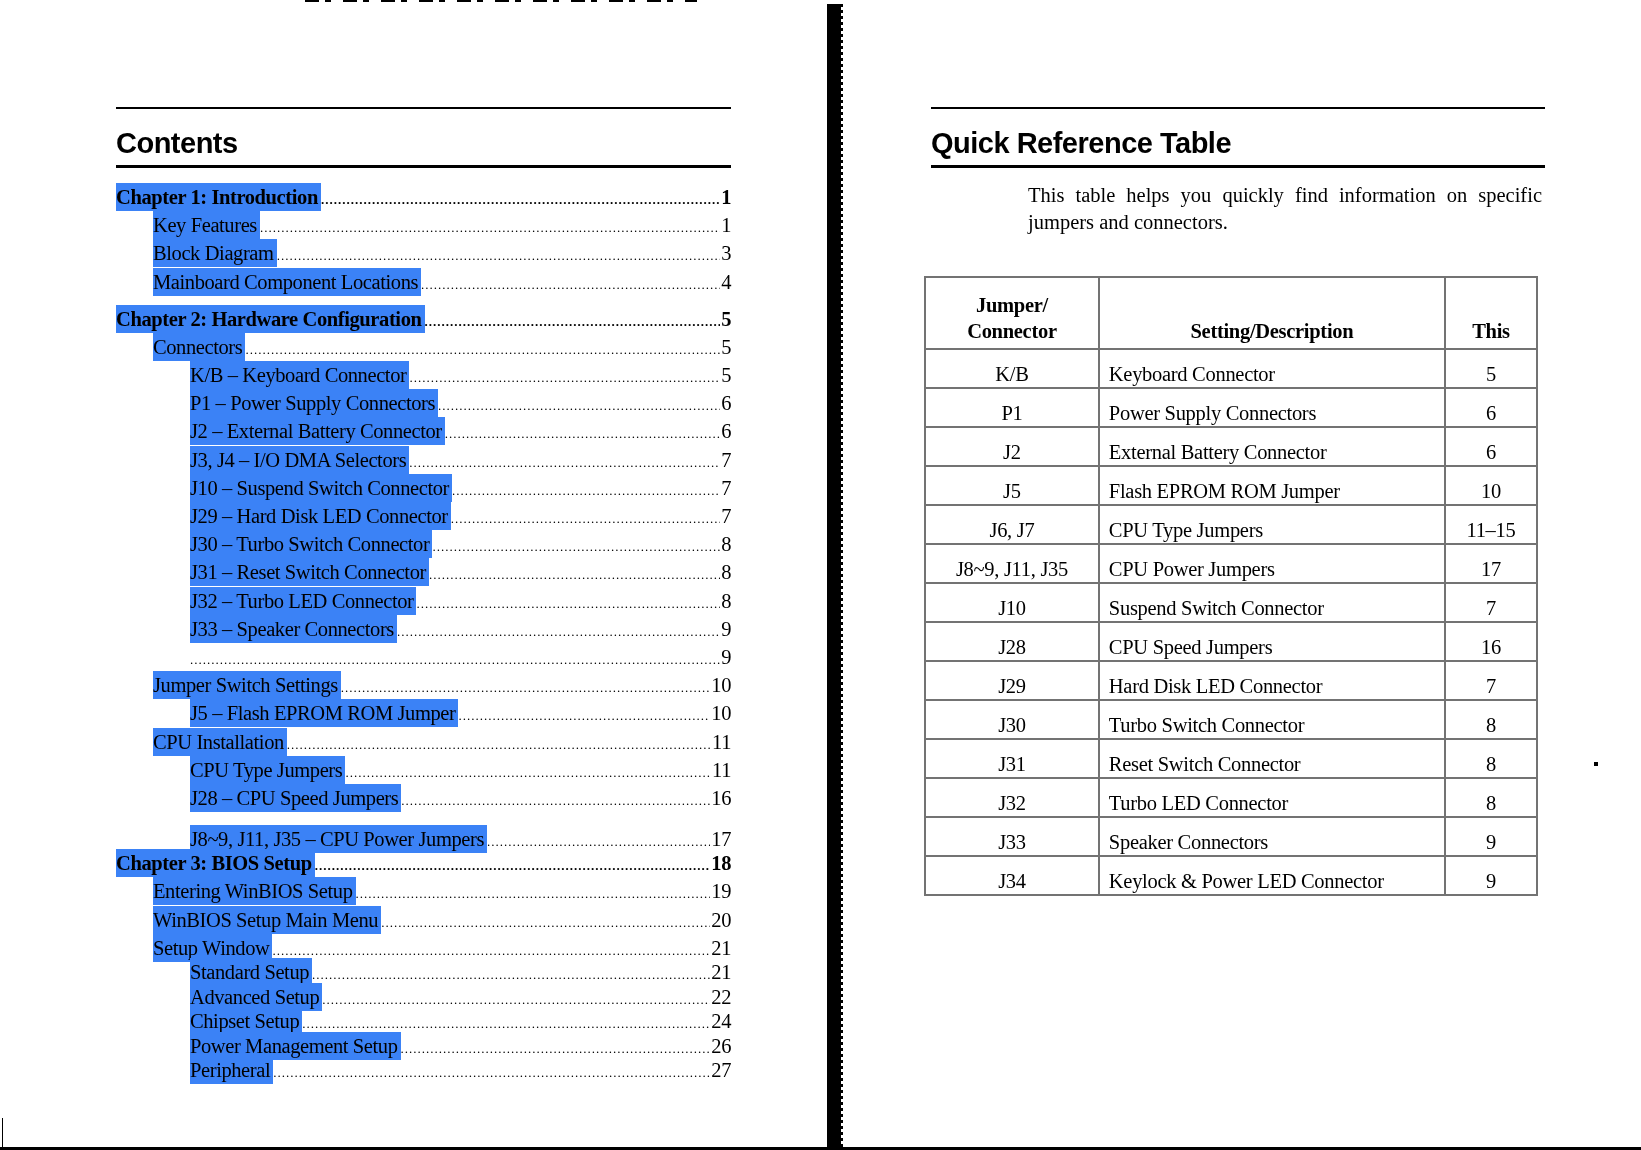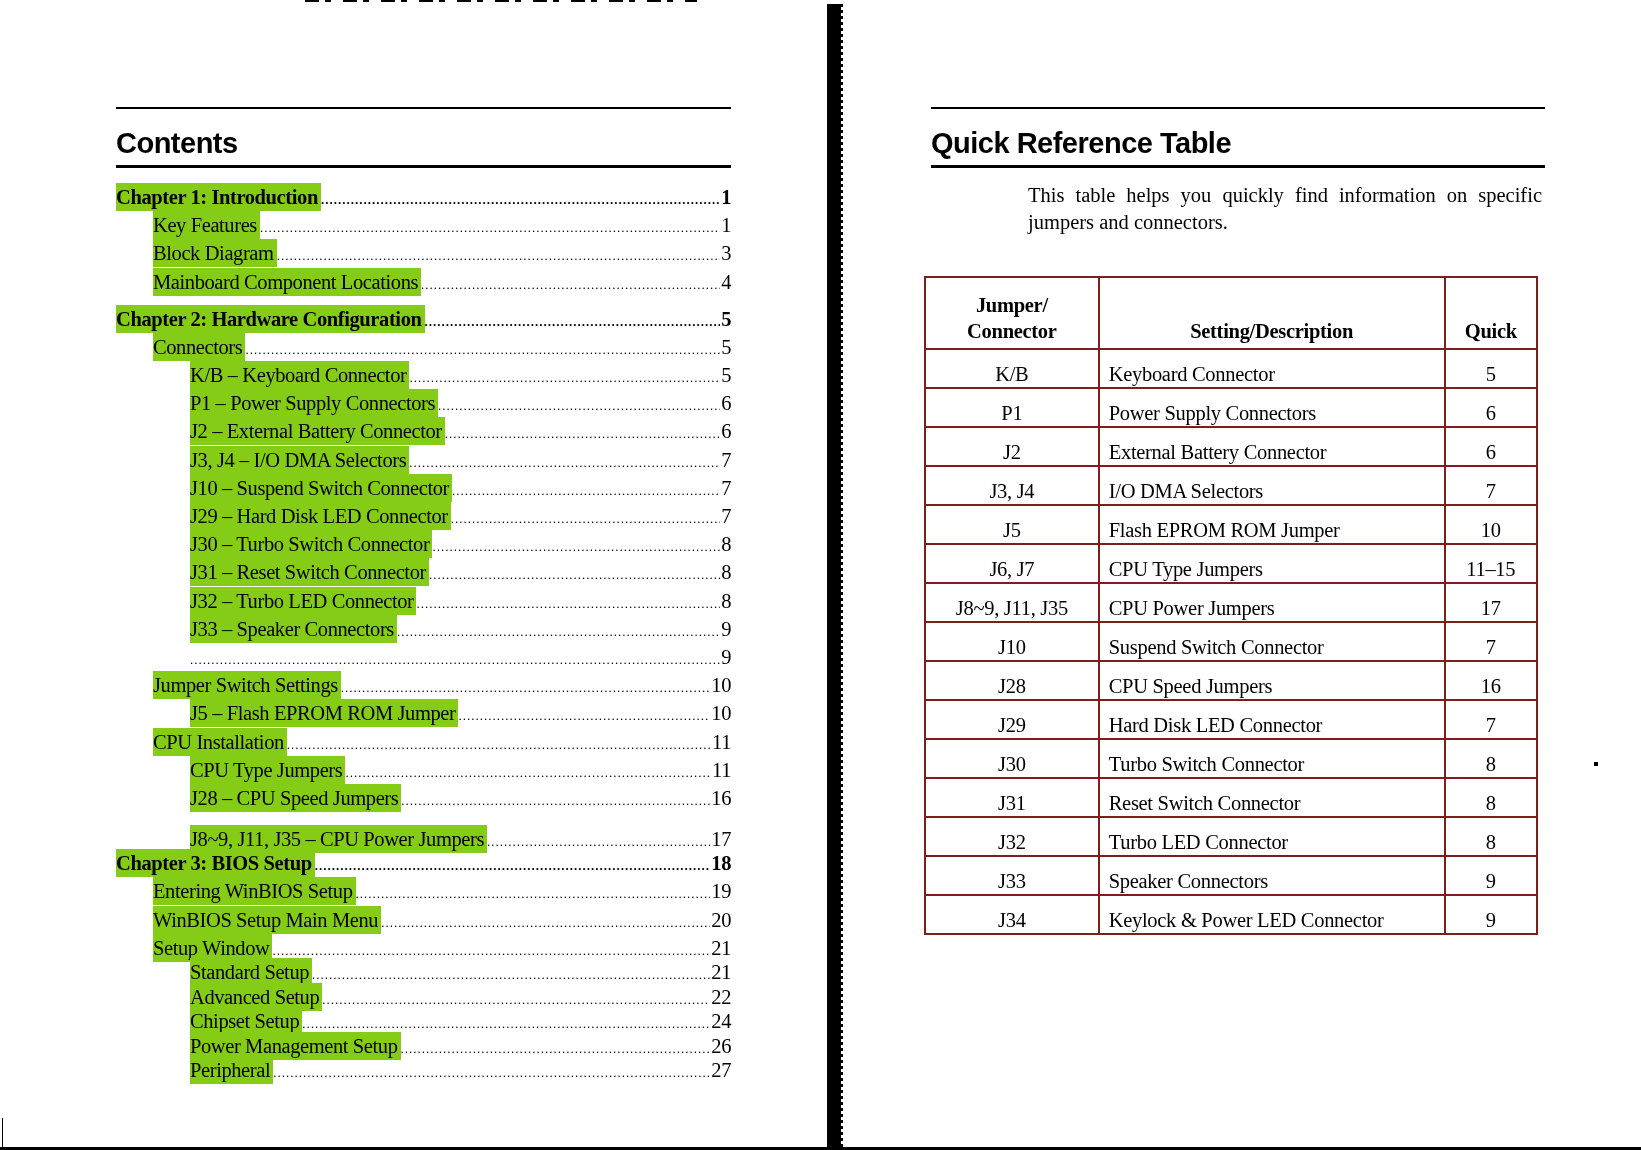--- a/index.html
+++ b/index.html
@@ -5,32 +5,32 @@
   html, body { margin:0; padding:0; background:#ffffff; }
   body { width:1641px; height:1150px; position:relative; overflow:hidden; color:#000; }
   .page-left { position:absolute; left:116px; top:0; width:615px; height:1150px; }
   .page-right { position:absolute; left:931px; top:0; width:614px; height:1150px; }
   .top-rule { position:absolute; left:0; right:0; top:107px; height:2px; background:#000; }
   .heading { position:absolute; left:0; top:126px; font-family:"Liberation Sans", sans-serif; font-weight:bold; font-size:29px; letter-spacing:-0.5px; line-height:34px; }
   .heading-rule { position:absolute; left:0; right:0; top:165px; height:3px; background:#000; }
 
   .toc { position:absolute; left:0; top:183px; width:615px; font-family:"Liberation Serif", serif; font-size:20.5px; letter-spacing:-0.4px; }
   .toc-row { position:absolute; left:0; right:0; display:flex; align-items:baseline; height:28px; line-height:28px; }
-  .toc-row .t { white-space:nowrap; padding-right:3px; background:#84cc16; }
+  .toc-row .t { white-space:nowrap; padding-right:3px; background:#3b82f6; }
   .toc-row .dots { flex:1; overflow:hidden; white-space:nowrap; font-size:13px; letter-spacing:1px; line-height:28px; }
   .toc-row .dots::before { content:"......................................................................................................................................................................................................."; }
   .toc-row .p { white-space:nowrap; padding-left:1px; }
   .lvl0 { font-weight:bold; }
   .lvl1 { padding-left:37px; }
   .lvl2 { padding-left:74px; }
 
   .intro { position:absolute; left:97px; top:182px; width:514px; font-family:"Liberation Serif", serif; font-size:20.5px; line-height:27px; text-align:justify; text-align-last:left; }
 
   .qtable { position:absolute; left:-7px; top:276px; border-collapse:collapse; font-family:"Liberation Serif", serif; font-size:20.5px; letter-spacing:-0.3px; }
-  .qtable th, .qtable td { border:2px solid #7f1d1d; padding:0; }
+  .qtable th, .qtable td { border:2px solid #737373; padding:0; }
   .qtable th { font-weight:bold; height:66px; vertical-align:bottom; padding-bottom:4px; line-height:26px; }
   .qtable td { height:36px; vertical-align:bottom; padding-bottom:1px; }
   .c1 { width:175px; text-align:center; }
   .c2 { width:342px; text-align:left; padding-left:9px !important; }
   .c3 { width:92px; text-align:center; }
 
   .spine { position:absolute; left:827px; top:4px; width:15px; height:1146px; background:#000; }
   .spine-edge { position:absolute; left:841px; top:4px; width:2px; height:1146px; background:repeating-linear-gradient(180deg,#000 0 3px,#fff 3px 6px); }
   .bottom-rule { position:absolute; left:0; right:0; top:1147px; height:3px; background:#000; }
   .left-edge { position:absolute; left:2px; top:1118px; width:1px; height:32px; background:#000; }
@@ -219,43 +219,38 @@
   <div class="heading-rule"></div>
   <p class="intro" style="margin:0">This table helps you quickly find information on specific jumpers and connectors.</p>
   <table class="qtable">
     <thead>
       <tr>
         <th class="c1">
           <span>Jumper/</span><br>
           <span>Connector</span>
         </th>
         <th class="c2" style="text-align:center;padding-left:0 !important">Setting/Description</th>
-        <th class="c3">Quick</th>
+        <th class="c3">This</th>
       </tr>
     </thead>
     <tbody id="qbody">
         <tr>
           <td class="c1">K/B</td>
           <td class="c2">Keyboard Connector</td>
           <td class="c3">5</td>
         </tr>
         <tr>
           <td class="c1">P1</td>
           <td class="c2">Power Supply Connectors</td>
           <td class="c3">6</td>
         </tr>
         <tr>
           <td class="c1">J2</td>
           <td class="c2">External Battery Connector</td>
           <td class="c3">6</td>
-        </tr>
-        <tr>
-          <td class="c1">J3, J4</td>
-          <td class="c2">I/O DMA Selectors</td>
-          <td class="c3">7</td>
         </tr>
         <tr>
           <td class="c1">J5</td>
           <td class="c2">Flash EPROM ROM Jumper</td>
           <td class="c3">10</td>
         </tr>
         <tr>
           <td class="c1">J6, J7</td>
           <td class="c2">CPU Type Jumpers</td>
           <td class="c3">11–15</td>

